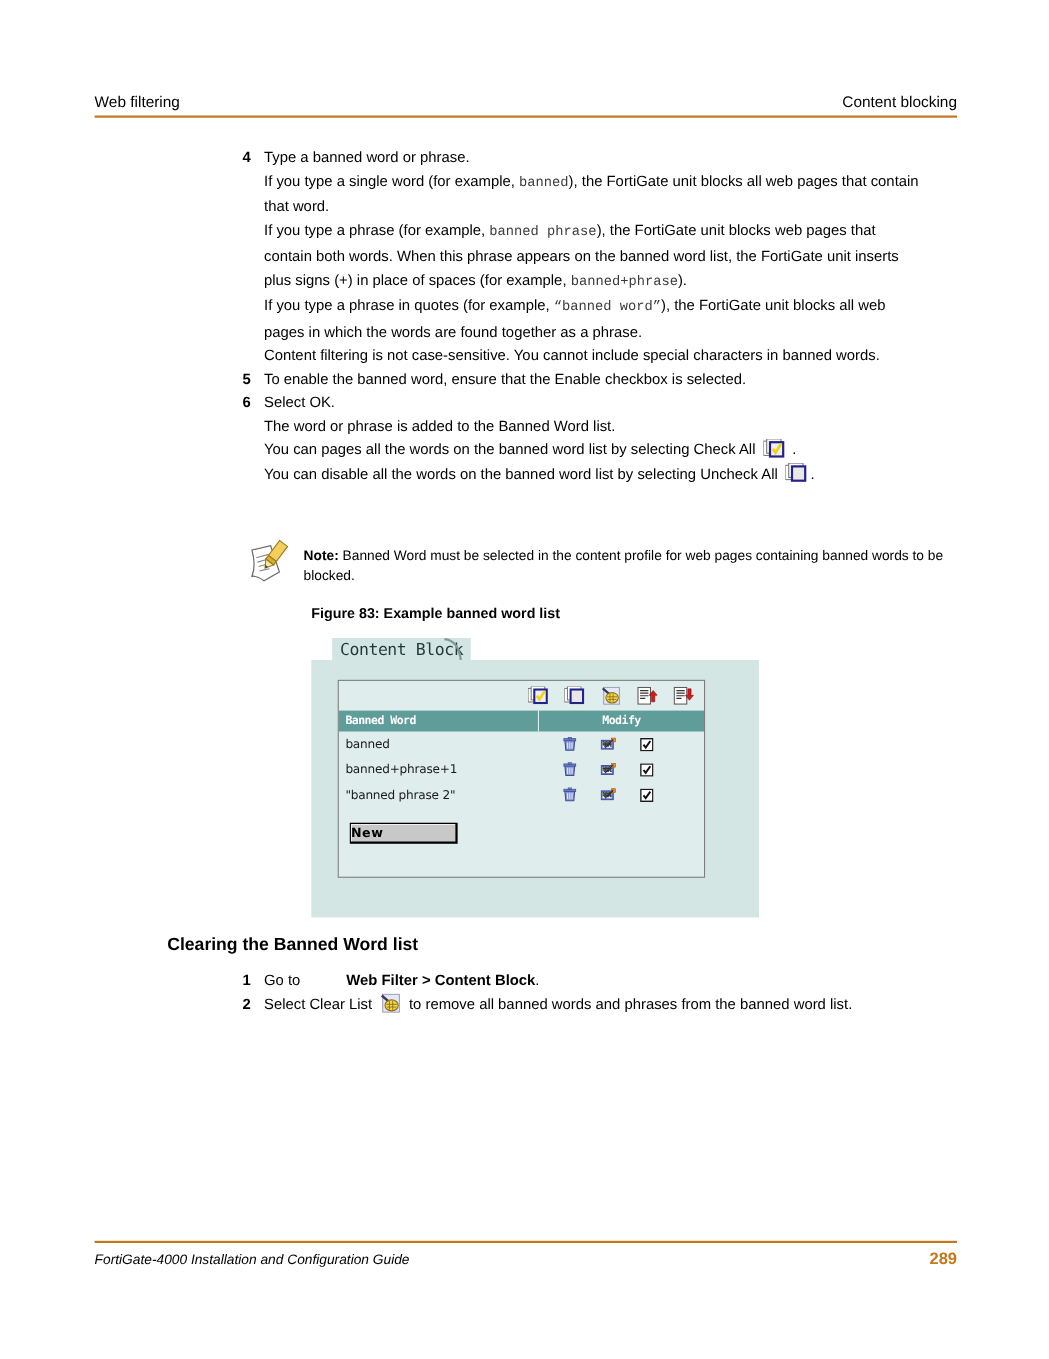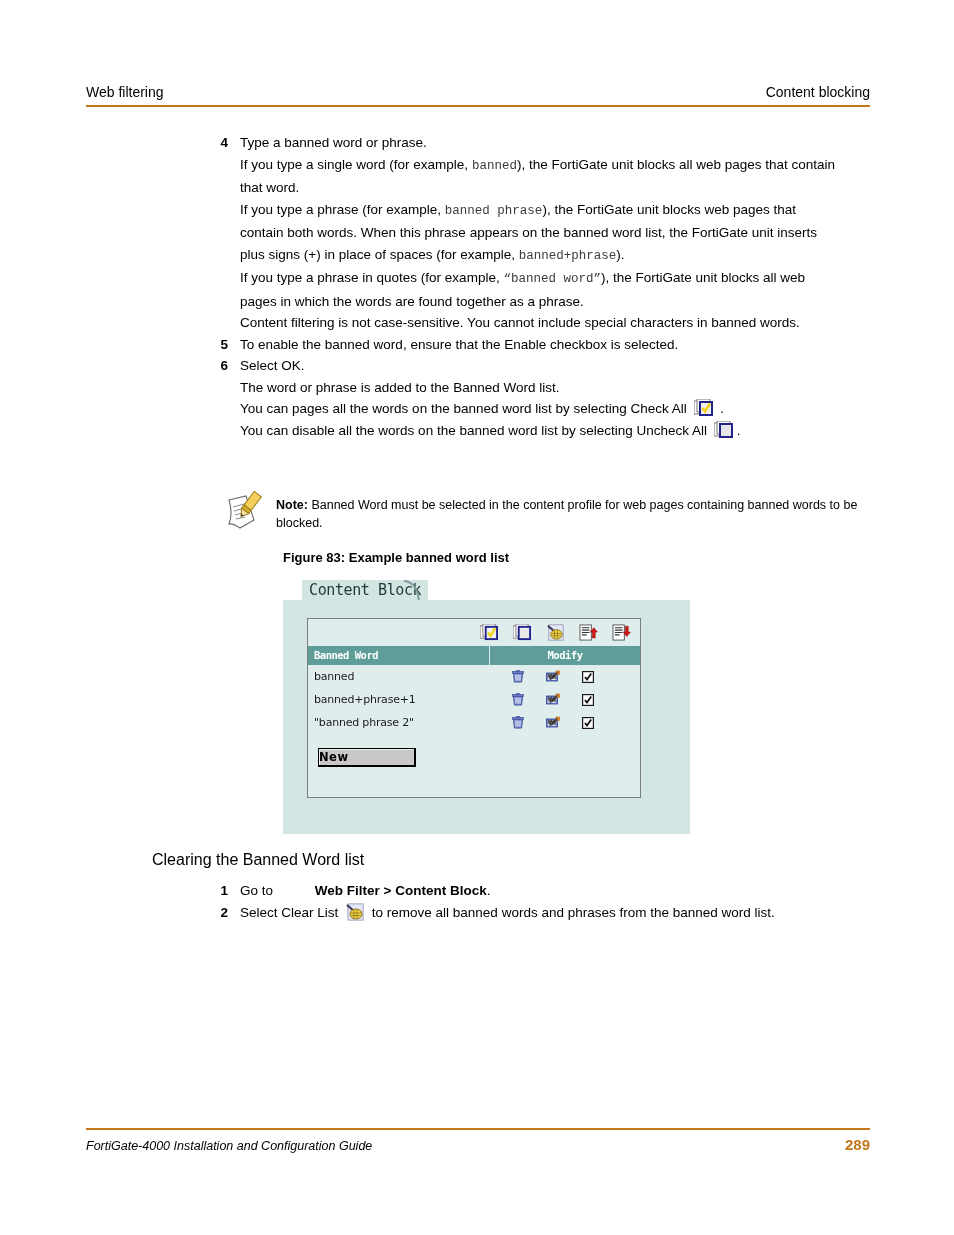--- a/index.html
+++ b/index.html
@@ -242,21 +242,21 @@
     color: #000;
     box-sizing: border-box;
   }
 
   
   .h2 {
     position: absolute;
     left: 152px;
     top: 851px;
     font-size: 16px;
-    font-weight: normal;
+    font-weight: bold;
   }
   .steps2 {
     position: absolute;
     left: 86px;
     top: 880px;
     width: 790px;
   }
   .steps2 .step-body { width: 600px; }
 
   

